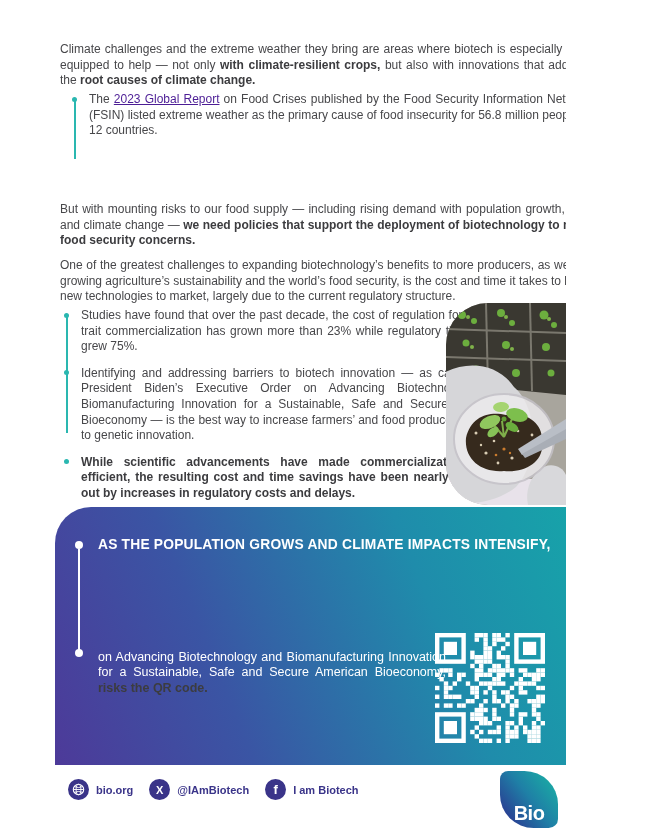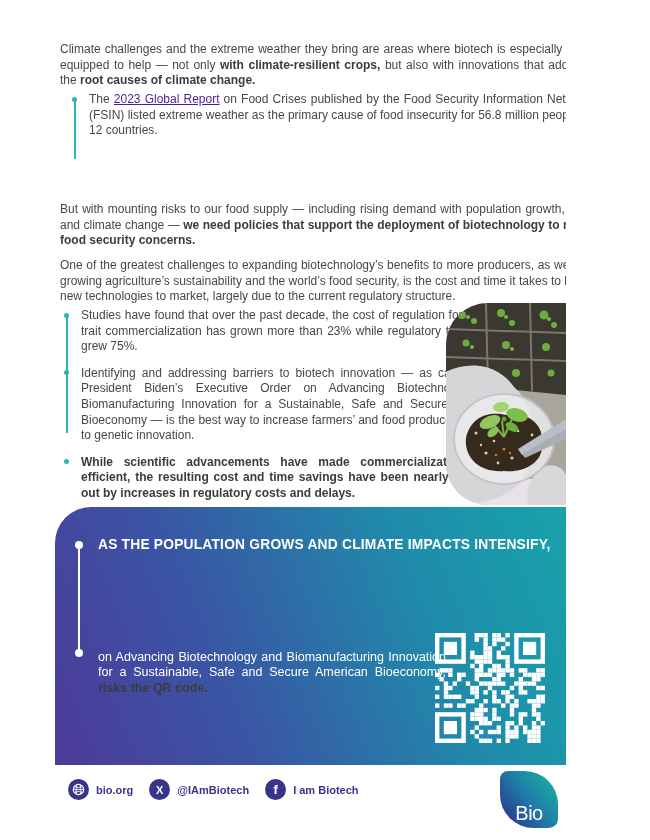--- a/index.html
+++ b/index.html
@@ -44,21 +44,21 @@
        display:flex;align-items:center;justify-content:center;font-weight:700;flex:0 0 auto;}
   .glyph-x{font-size:11px;}
   .glyph-in{font-size:10px;letter-spacing:-.5px;}
   .glyph-f{font-size:13px;}
   .social-label{font-size:11px;font-weight:700;color:#3a3489;white-space:nowrap;}
 
   .bio-logo{position:absolute;right:8px;top:771px;width:58px;height:57px;
        background:linear-gradient(52deg,#2c2f8e 5%,#1f7fa6 52%,#19b2a4 95%);
        border-radius:14% 58% 16% 58%;
        display:flex;align-items:flex-end;justify-content:center;padding-bottom:5px;box-sizing:border-box;}
-  .bio-logo span{color:#fff;font-weight:400;font-size:20px;letter-spacing:-.5px;line-height:1;}
+  .bio-logo span{color:#fff;font-weight:700;font-size:20px;letter-spacing:-.5px;line-height:1;}
 </style>
 </head>
 <body>
 
 <div class="page">
 
   <p class="para" style="left:60px;top:30px;width:531px;"><span>Climate challenges and the extreme weather they bring are areas where biotech is especially well-equipped to help — not only </span><span class="b">with climate-resilient crops,</span><span> but also with innovations that address the </span><span class="b">root causes of climate change.</span></p>
 
   <div class="bullets" style="left:72px;top:92px;width:519px;">
     <div class="connector" style="height: 60px;"></div>

